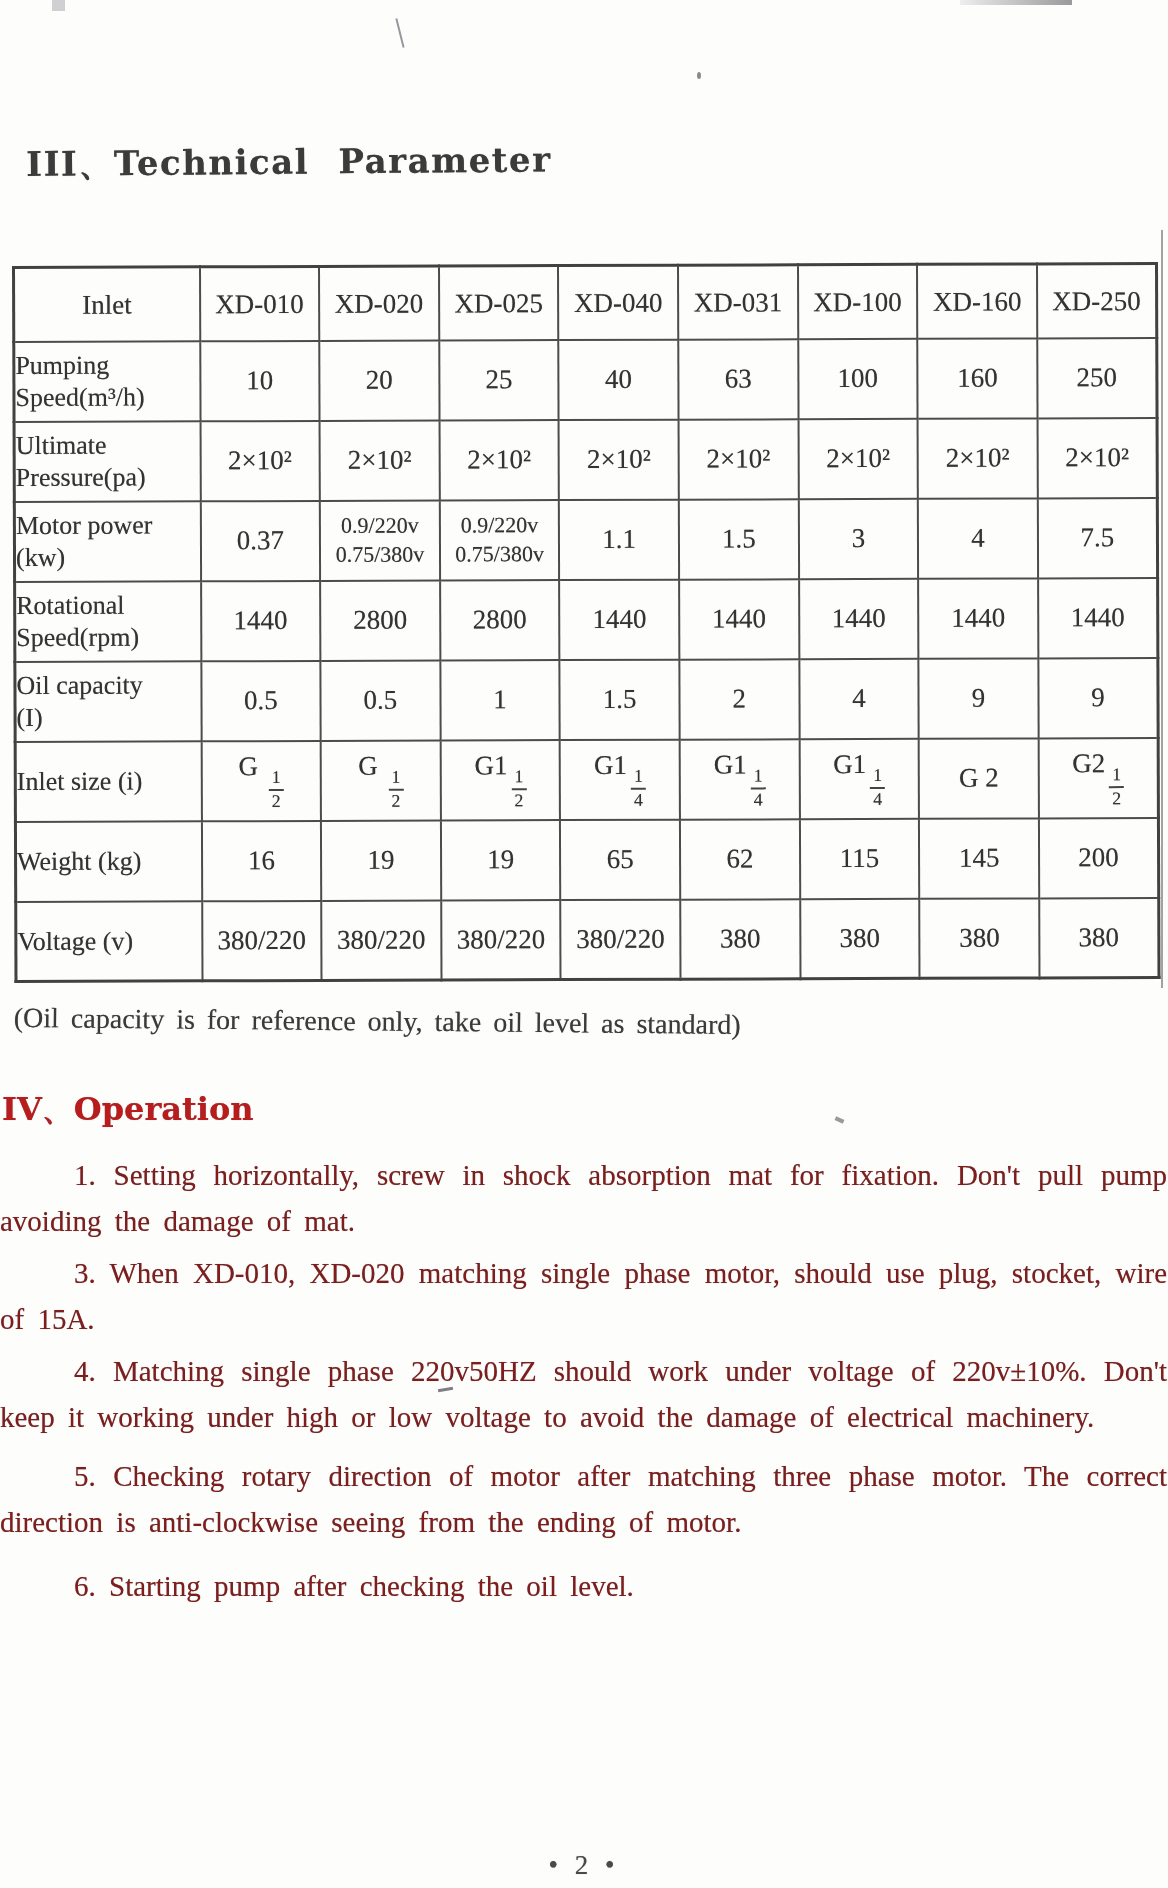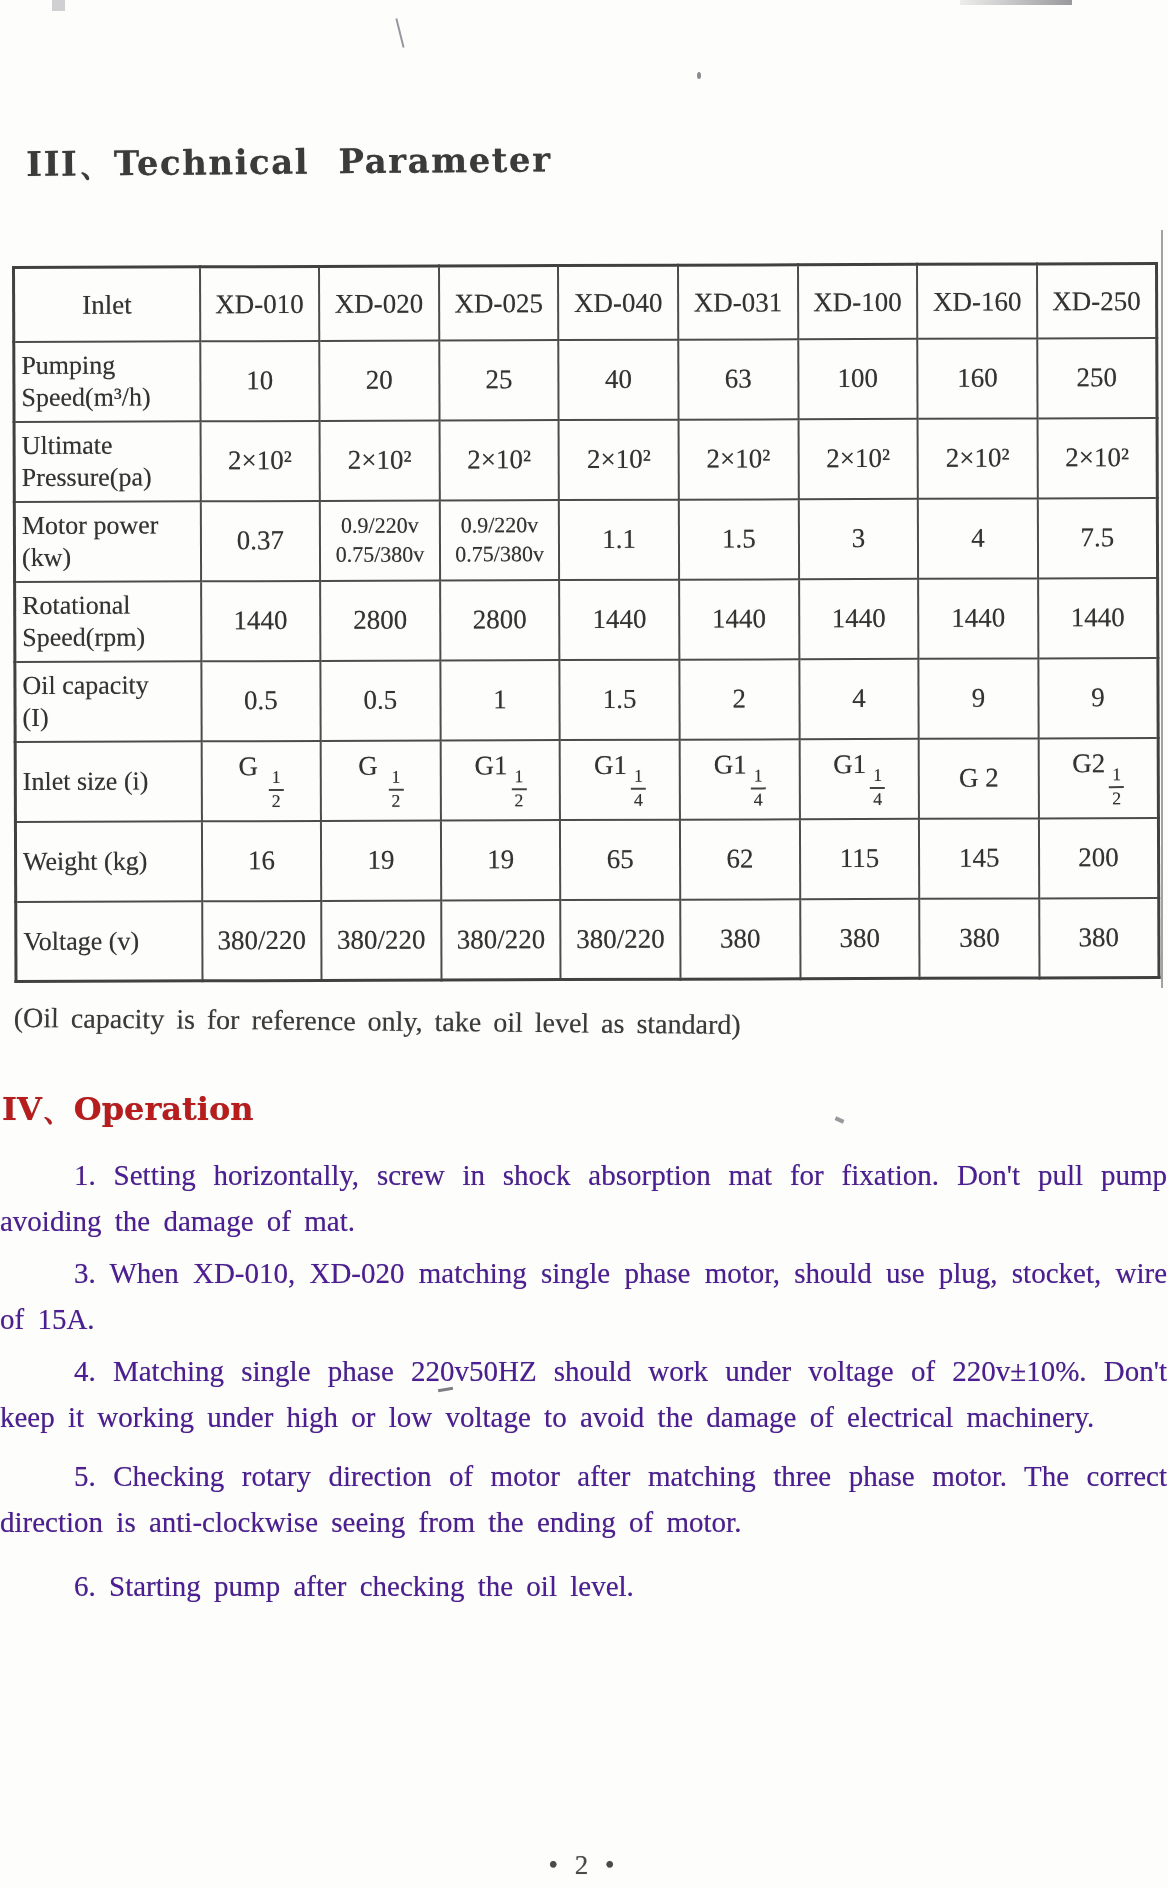--- a/index.html
+++ b/index.html
@@ -35,42 +35,42 @@
     border-collapse:collapse; table-layout:fixed;
     border:3px solid #414141; font-size:27px; color:#333;
     transform:rotate(-0.2deg); transform-origin:left top;
   }
   .params th, .params td {
     border:2px solid #4c4c4c; text-align:center; vertical-align:middle;
     white-space:pre-line; padding:2px 4px; font-weight:normal; line-height:1.2;
   }
   .params thead tr { height:74px; }
   .params tbody tr { height:80px; }
-  .params td.rowlabel { text-align:left; padding-left:6px; font-size:26px; }
+  .params td.rowlabel { text-align:left; padding-left:0; font-size:26px; }
   .params td.twoline { font-size:22px; line-height:1.3; white-space:pre-line; }
   .frac {
     display:inline-flex; flex-direction:column; align-items:center;
     vertical-align:-0.45em; line-height:1; font-size:0.66em; margin-left:4px;
   }
   .frac .num { border-bottom:2px solid #444; padding:0 3px 2px; }
   .frac .den { padding-top:2px; }
 
   .note {
     position:absolute; left:14px; top:1002px; margin:0;
     font-size:28px; color:#3a3a3a; word-spacing:5px;
     transform:rotate(0.55deg); transform-origin:left top;
   }
 
   .sec4 {
     position:absolute; left:2px; top:1088px; margin:0;
     font-size:32px; font-weight:700; color:#b91c1c; word-spacing:8px;
     font-family:"DejaVu Serif","DejaVu Sans",serif;
   }
 
-  .ops { position:absolute; left:0; top:1152px; width:1167px; color:#4c1d95; }
+  .ops { position:absolute; left:0; top:1152px; width:1167px; color:#7f1d1d; }
   .ops p {
     margin:0; font-size:29px; line-height:46px;
     text-indent:74px; text-align:justify; word-spacing:6px;
   }
   .ops p + p { margin-top:6px; }
   .ops p:nth-child(n+4) { margin-top:13px;font-family:Liberation Serif, serif; }
   .ops p:last-child { margin-top:18px; }
 
   .footer {
     position:absolute; left:0; top:1850px; width:1168px;

